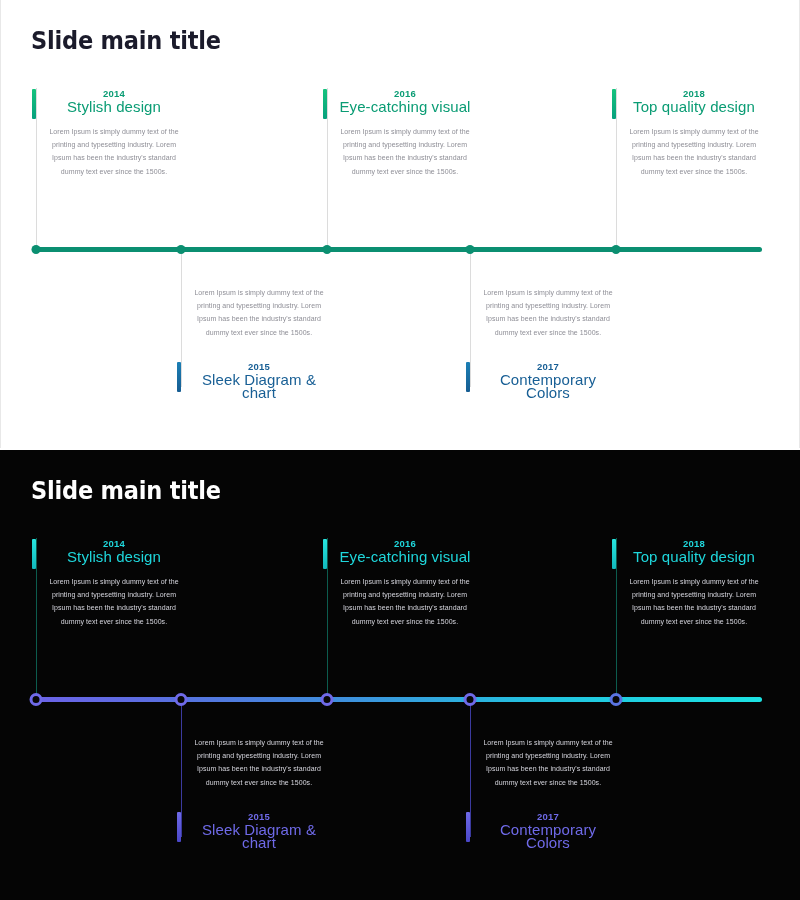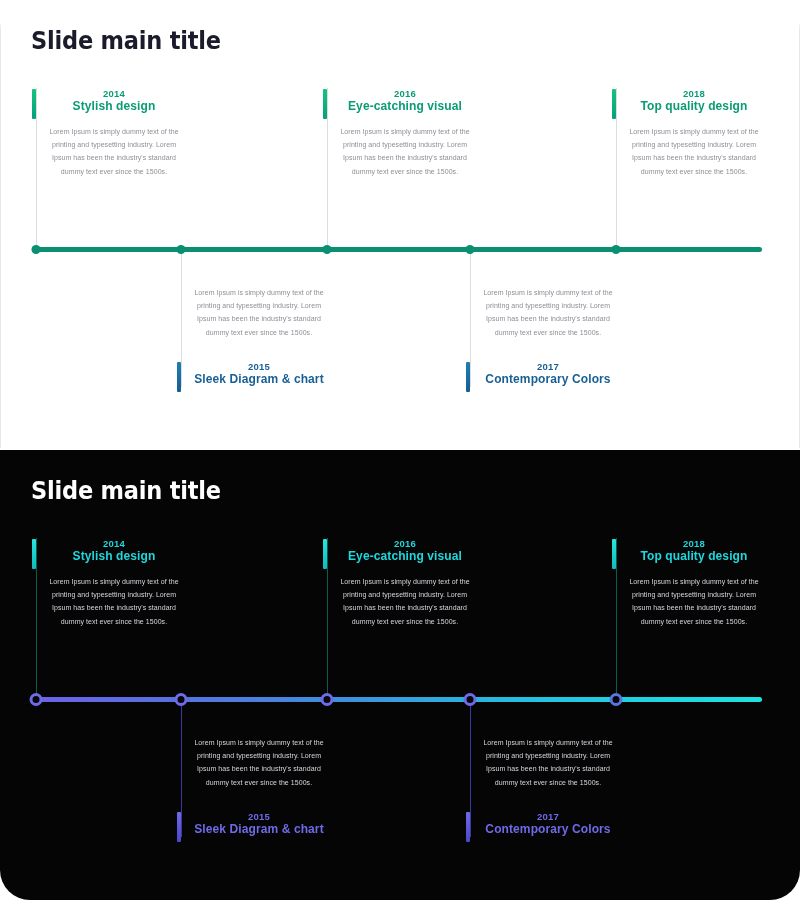--- a/index.html
+++ b/index.html
@@ -1,21 +1,21 @@
 <!DOCTYPE html>
 <html><head>
 <meta charset="utf-8">
 <style>
   * { margin:0; padding:0; box-sizing:border-box; }
   html, body {
     width:800px; height:900px;
     font-family:"Liberation Sans", sans-serif;
     background:#ffffff;
   }
-  .page { position:relative; width:800px; height:900px; overflow:hidden;border-radius:30px; }
+  .page { position:relative; width:800px; height:900px; overflow:hidden; }
 
   
   .panel { position:absolute; left:0; width:800px; overflow:hidden; }
   .panel-light { top:0; height:448px; background:#ffffff; }
   .panel-dark  { top:450px; height:450px; background:#050505; }
 
   .panel-edge-l { position:absolute; top:0; bottom:0; width:1px; background:#e8e8e8; }
   .panel-light .panel-edge-l.left  { left:0; }
   .panel-light .panel-edge-l.right { right:0; }
 
@@ -56,21 +56,21 @@
   .panel-dark  .connector { background:#0c5c4e; }
 
   
   .card { position:absolute; width:150px;text-align:center; }
 
   .card-head { position:relative; padding-left:14px; }
   .accent-bar {
     position:absolute; left:0; top:1px; width:4px; height:30px; border-radius:1px;
   }
   .card-year  { font-size:9.5px; font-weight:bold; line-height:12px; letter-spacing:0.2px; }
-  .card-label { font-size:12px; font-weight:bold; line-height:13px; letter-spacing:0.1px; }
+  .card-label { font-size:15px; font-weight:normal; line-height:13px; letter-spacing:0.1px; }
 
   .card-body {
     padding-left:14px; margin-top:12px;
     font-size:7px; line-height:13.2px; letter-spacing:0.05px;
   }
 
   
   .panel-light .up .accent-bar { background:linear-gradient(180deg,#15c37e 0%,#06a07d 100%); }
   .panel-light .up .card-year,
   .panel-light .up .card-label { color:#0a9c74; }

